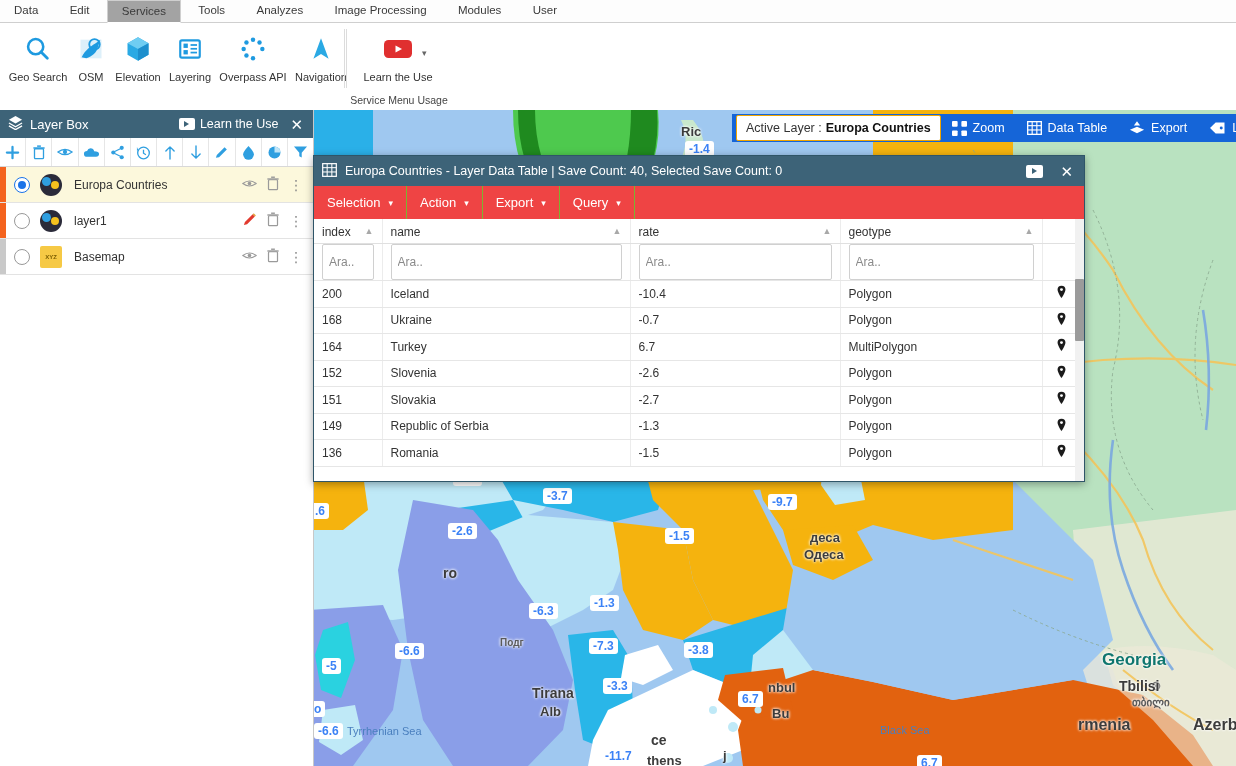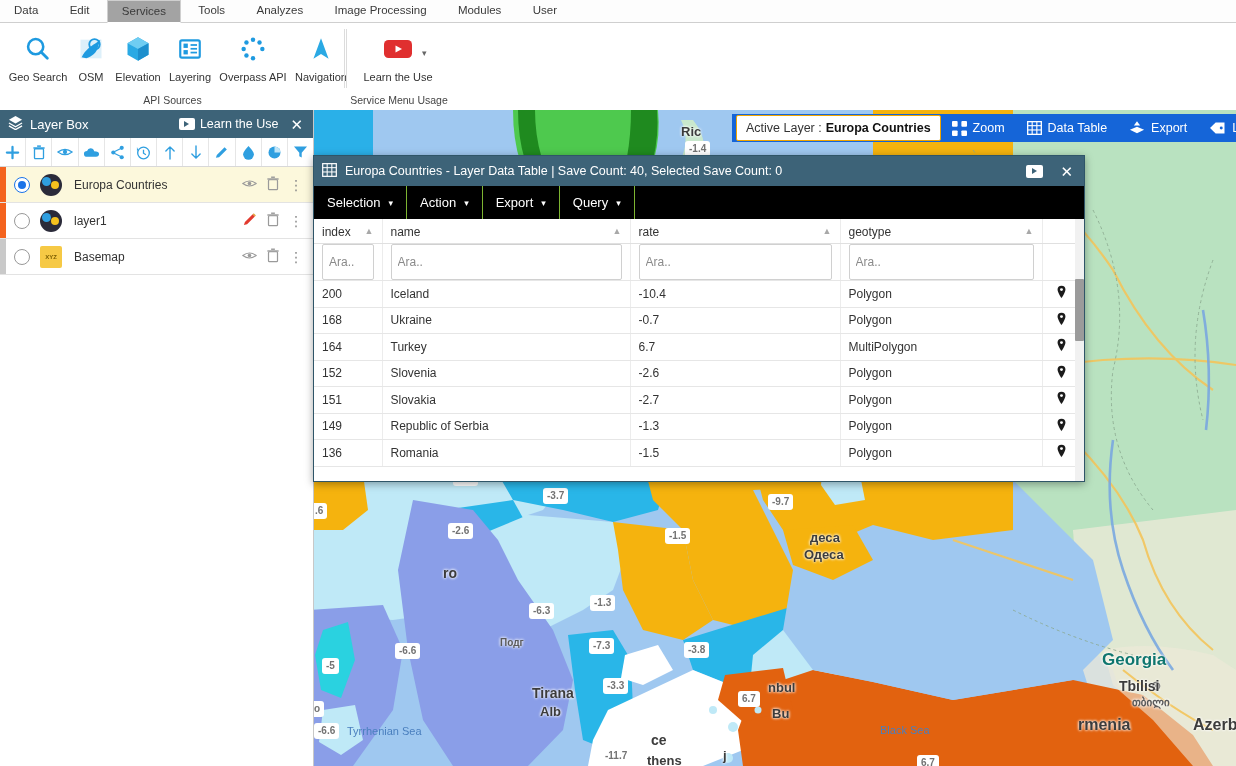--- a/index.html
+++ b/index.html
@@ -72,21 +72,21 @@
   .lthumb.globe:after{content:"";position:absolute;right:3px;top:7px;width:8px;height:8px;border-radius:50%;background:#f5c11e;}
   .lthumb.xyzmap{background:#f6c945;display:flex;align-items:center;justify-content:center;border-radius:2px;}
   .lthumb.xyzmap span{font-size:6px;color:#7a5c00;font-weight:bold;}
   .lname{flex:1;font-size:12px;color:#333;}
   .lacts{display:flex;align-items:center;gap:9px;padding-right:10px;color:#9a9a9a;}
   .lacts .dots{color:#8a8a8a;font-size:14px;letter-spacing:0;line-height:1;cursor:pointer;}
   
   #map{position:absolute;left:313px;top:110px;width:923px;height:656px;overflow:hidden;background:#aadaff;}
   .mlabel{
     position:absolute;background:#fff;border-radius:3px;padding:0 4px;
-    font-size:10px;font-weight:bold;color:#737373;white-space:nowrap;
+    font-size:12px;font-weight:bold;color:#3b82f6;white-space:nowrap;
     line-height:16px;
   }
   .geo-txt{position:absolute;font-weight:bold;color:#3c3c3c;white-space:nowrap;text-shadow:0 0 3px #fff,0 0 3px #fff;}
   .sea-txt{position:absolute;color:#4a7fbe;white-space:nowrap;font-size:11px;}
   
   #maptoolbar{
     position:absolute;left:732px;top:114px;width:562px;height:28px;background:#1565d8;
     display:flex;align-items:center;z-index:8;
   }
   #activelayer{
@@ -106,21 +106,21 @@
     height:30px;background:#3d6378;color:#fff;display:flex;align-items:center;
     padding:0 8px;font-size:12.5px;flex:0 0 auto;
   }
   #dlg-head .dtitle{flex:1;margin-left:8px;}
   #dlg-head .ytbox{
     width:17px;height:13px;background:#fff;border-radius:2px;margin-right:14px;
     display:flex;align-items:center;justify-content:center;cursor:pointer;
   }
   #dlg-head .ytbox span{width:0;height:0;border-left:5px solid #3d6378;border-top:3px solid transparent;border-bottom:3px solid transparent;}
   #dlg-close{font-size:15px;cursor:pointer;line-height:1;padding:0 3px;}
-  #dlg-menu{height:33px;background:#000000;display:flex;align-items:stretch;flex:0 0 auto;}
+  #dlg-menu{height:33px;background:#ef4444;display:flex;align-items:stretch;flex:0 0 auto;}
   .dmenu{
     display:flex;align-items:center;padding:0 13px;color:#fff;font-size:13px;
     border-right:1px solid #7db431;cursor:pointer;
   }
   .dmenu .dcar{margin-left:8px;font-size:9px;}
   #dlg-body{flex:1;overflow:hidden;position:relative;background:#fff;}
   table.dt{border-collapse:collapse;width:756px;table-layout:fixed;}
   table.dt th{
     font-weight:normal;font-size:12px;color:#333;text-align:left;
     padding:6px 8px 4px 8px;border-bottom:1px solid #e0e0e0;vertical-align:top;position:relative;
@@ -216,21 +216,20 @@
         <div class="rlabel">Overpass API</div>
       </div>
       <div class="rbtn" style="left:290px;width:62px;">
         <div class="ricon">
           <svg width="26" height="26" viewBox="0 0 24 24">
               <path d="M12 2 5 21l7-4.5 7 4.5z" fill="#2aa9e4"></path>
             </svg>
         </div>
         <div class="rlabel">Navigation</div>
       </div>
-      <div class="rgroup-label">API Sources</div>
       <div class="rgroup-sep" style="right:0;"></div>
     </div>
 
     <div class="rgroup" style="left:346px;width:106px;">
       <div class="rbtn" style="left:6px;width:92px;">
         <div class="ricon">
           <svg width="34" height="24" viewBox="0 0 34 24">
               <rect x="3" y="3" width="28" height="18" rx="4.5" fill="#e02f2f"></rect>
               <path d="M14.5 8.5 21 12l-6.5 3.5z" fill="#fff"></path>
             </svg>

